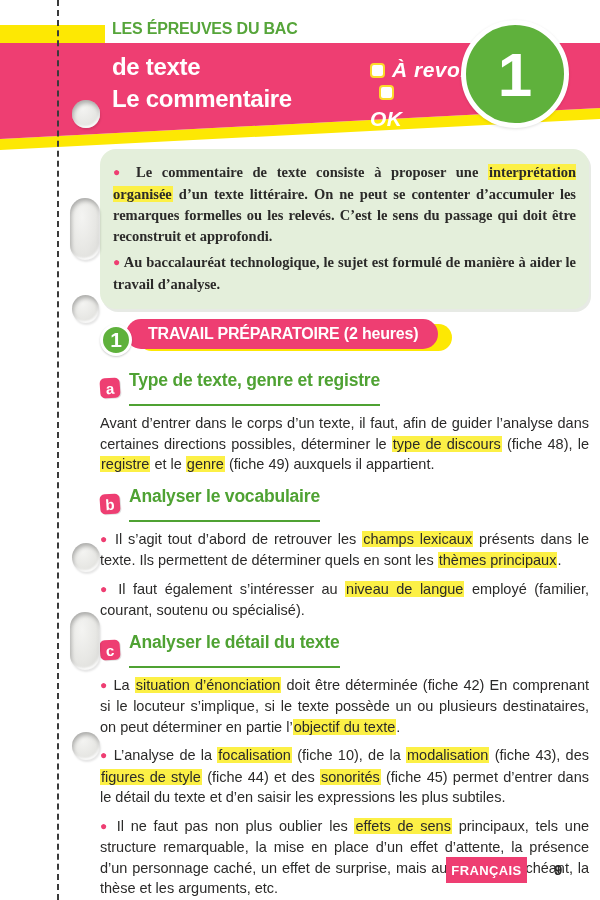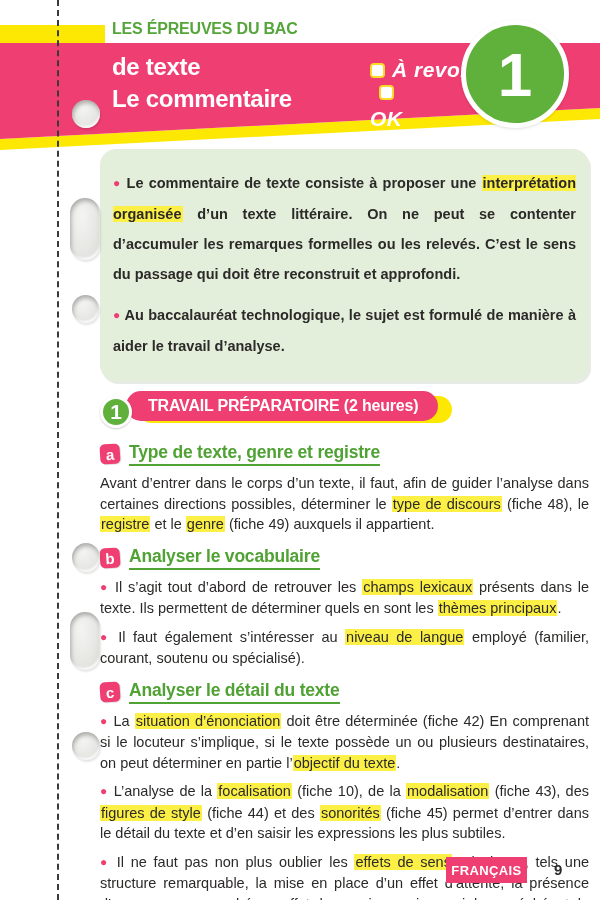--- a/index.html
+++ b/index.html
@@ -33,21 +33,21 @@
   .chapter-circle{position:absolute;left:461px;top:20px;z-index:4;width:108px;height:108px;
     border-radius:50%;background:var(--green);border:5px solid #fff;
     display:flex;align-items:center;justify-content:center;
     color:#fff;font-size:62px;font-weight:bold;box-shadow:0 1px 3px rgba(0,0,0,.12);}
 
   
   .content{position:absolute;left:100px;top:149px;width:489px;z-index:2;color:var(--ink);}
 
   .callout{background:var(--callout);border-radius:16px;padding:8px 13px 9px 13px;
     box-shadow:2px 3px 0 rgba(120,140,110,.18);font-weight:bold;}
-  .callout .para{font-size:14.5px;line-height:30px;margin:11px 0;text-align:justify;}
+  .callout .para{font-size:14.5px;line-height:21px;margin:5px 0;text-align:justify;font-family:Liberation Serif, serif;}
 
   .para{font-size:14.5px;line-height:20.5px;margin:0 0 8px 0;text-align:justify;}
   .para .bullet{color:var(--pink);font-size:12px;position:relative;top:-1px;}
   mark{background:var(--hl);color:inherit;padding:0 1px;}
 
   .section-header{display:flex;align-items:center;margin:13px 0 12px 0;height:36px;}
   .section-num{width:32px;height:32px;border-radius:50%;background:var(--green);
     border:3px solid #fff;box-shadow:0 1px 2px rgba(0,0,0,.2);color:#fff;font-weight:bold;
     font-size:21px;display:flex;align-items:center;justify-content:center;z-index:2;}
   .section-banner{position:relative;margin-left:-6px;height:42px;}
@@ -55,21 +55,21 @@
     background:var(--yellow);border-radius:15px;}
   .section-banner .pill{position:relative;background:var(--pink);border-radius:15px;
     height:30px;display:flex;align-items:center;padding:0 20px 0 22px;
     color:#fff;font-weight:bold;font-size:16px;letter-spacing:-.2px;}
 
   .sub-heading{display:flex;align-items:center;gap:9px;margin:11px 0 7px 0;}
   .sub-letter{width:20px;height:20px;background:var(--pink);border-radius:5px;
     transform:rotate(-4deg);color:#fff;font-weight:bold;font-size:15px;
     display:flex;align-items:center;justify-content:center;box-shadow:1px 1px 0 rgba(0,0,0,.12);}
   .sub-title{color:var(--green-text);font-size:17.5px;font-weight:bold;letter-spacing:-.2px;
-    border-bottom:2.5px solid var(--green-text);padding-bottom:1px;}
+    border-bottom:2.5px solid var(--green-text);padding-bottom:13px;}
 
   
   .footer-badge{position:absolute;left:446px;top:857px;z-index:3;width:81px;height:26px;
     background:var(--pink);color:#fff;font-weight:bold;font-size:13px;letter-spacing:.4px;
     display:flex;align-items:center;justify-content:center;}
   .footer-page{position:absolute;left:554px;top:861px;z-index:3;color:var(--ink);
     font-weight:bold;font-size:15px;}
 </style>
 </head>
 <body>

